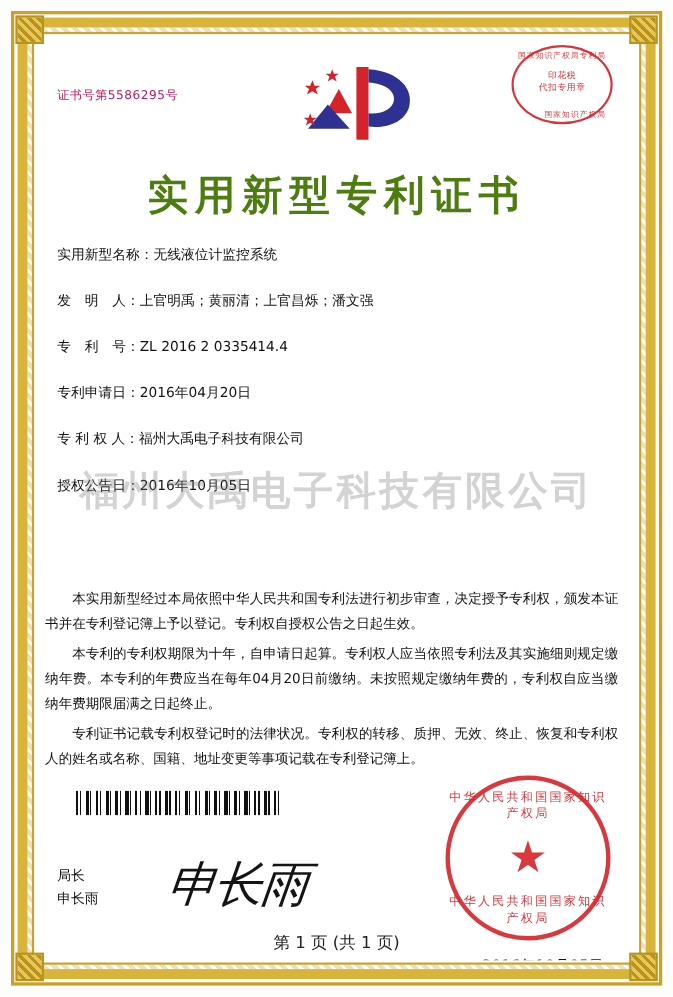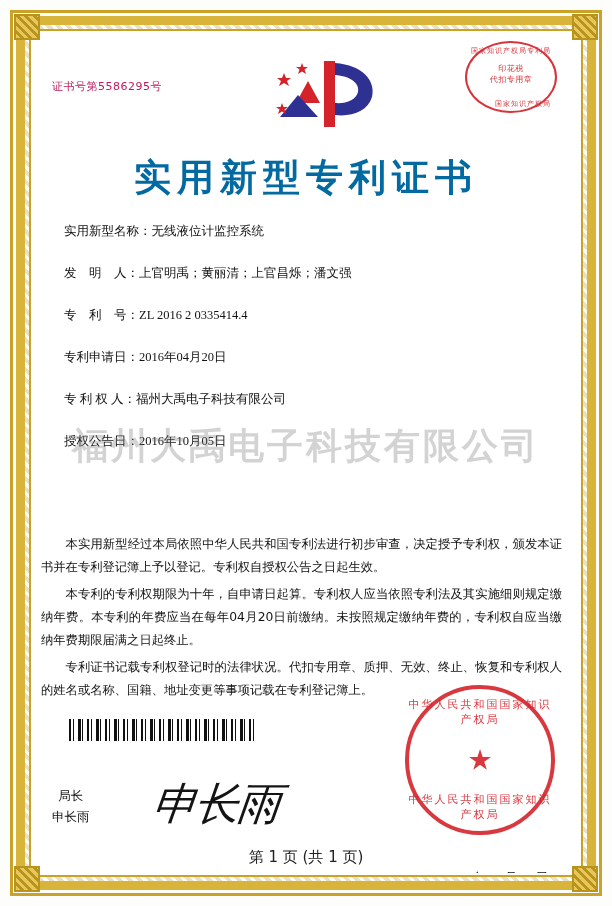--- a/index.html
+++ b/index.html
@@ -122,28 +122,28 @@
   }
 
   
   .title{
     position:absolute;
     left:0;right:0;top:120px;
     text-align:center;
     font-size:37px;
     font-weight:bold;
     letter-spacing:6px;
-    color:#0369a1;
+    color:#4d7c0f;
     font-family:Liberation Mono, monospace;
   }
 
   
   .fields{
     position:absolute;
-    left:12px;right:0;top:190px;font-family:Liberation Serif, serif;
+    left:0;right:0;top:190px;
   }
   .field{
     position:relative;
     font-size:12.5px;
     color:#111;
     margin:0 0 25px 0;
     padding-left:19px;
     white-space:nowrap;
   }
   .field .lbl{display:inline-block;}
@@ -187,38 +187,37 @@
         #111 9px 12px, #fff 12px 13px, #111 13px 14px, #fff 14px 18px);
   }
 
   
   .sig-label{
     position:absolute;
     left:19px;top:752px;
     font-size:12.5px;
     color:#111;
     line-height:21px;
-    text-align:center;
   }
   .sig-hand{
     position:absolute;
     left:120px;top:742px;
     font-size:44px;
     font-family:"DejaVu Serif","Liberation Serif",serif;
     font-style:italic;
     color:#141414;
     letter-spacing:-2px;
     transform:skewX(-6deg);
   }
 
   
   .seal-main{
     position:absolute;
-    right:24px;top:652px;
-    width:150px;height:150px;font-family:Liberation Mono, monospace;
+    right:24px;top:672px;
+    width:150px;height:150px;
   }
   .seal-main .ring{
     position:absolute;inset:0;
     border:4px solid #d4232a;
     border-radius:50%;
     opacity:.9;
   }
   .seal-main .star{
     position:absolute;
     left:50%;top:50%;
@@ -325,21 +324,21 @@
       <div class="field">
         <span class="lbl">授权公告日：</span><span class="val">2016年10月05日</span>
       </div>
     </div>
 
     <div class="watermark">福州大禹电子科技有限公司</div>
 
     <div class="paras">
       <div class="para">本实用新型经过本局依照中华人民共和国专利法进行初步审查，决定授予专利权，颁发本证书并在专利登记簿上予以登记。专利权自授权公告之日起生效。</div>
       <div class="para">本专利的专利权期限为十年，自申请日起算。专利权人应当依照专利法及其实施细则规定缴纳年费。本专利的年费应当在每年04月20日前缴纳。未按照规定缴纳年费的，专利权自应当缴纳年费期限届满之日起终止。</div>
-      <div class="para">专利证书记载专利权登记时的法律状况。代扣专用章、质押、无效、终止、恢复和专利权人的姓名或名称、国籍、地址变更等事项记载在专利登记簿上。</div>
+      <div class="para">专利证书记载专利权登记时的法律状况。专利权的转移、质押、无效、终止、恢复和专利权人的姓名或名称、国籍、地址变更等事项记载在专利登记簿上。</div>
     </div>
 
     <div class="barcode"></div>
 
     <div class="sig-label">
       <div>局长</div>
       <div>申长雨</div>
     </div>
     <div class="sig-hand">申长雨</div>
 

